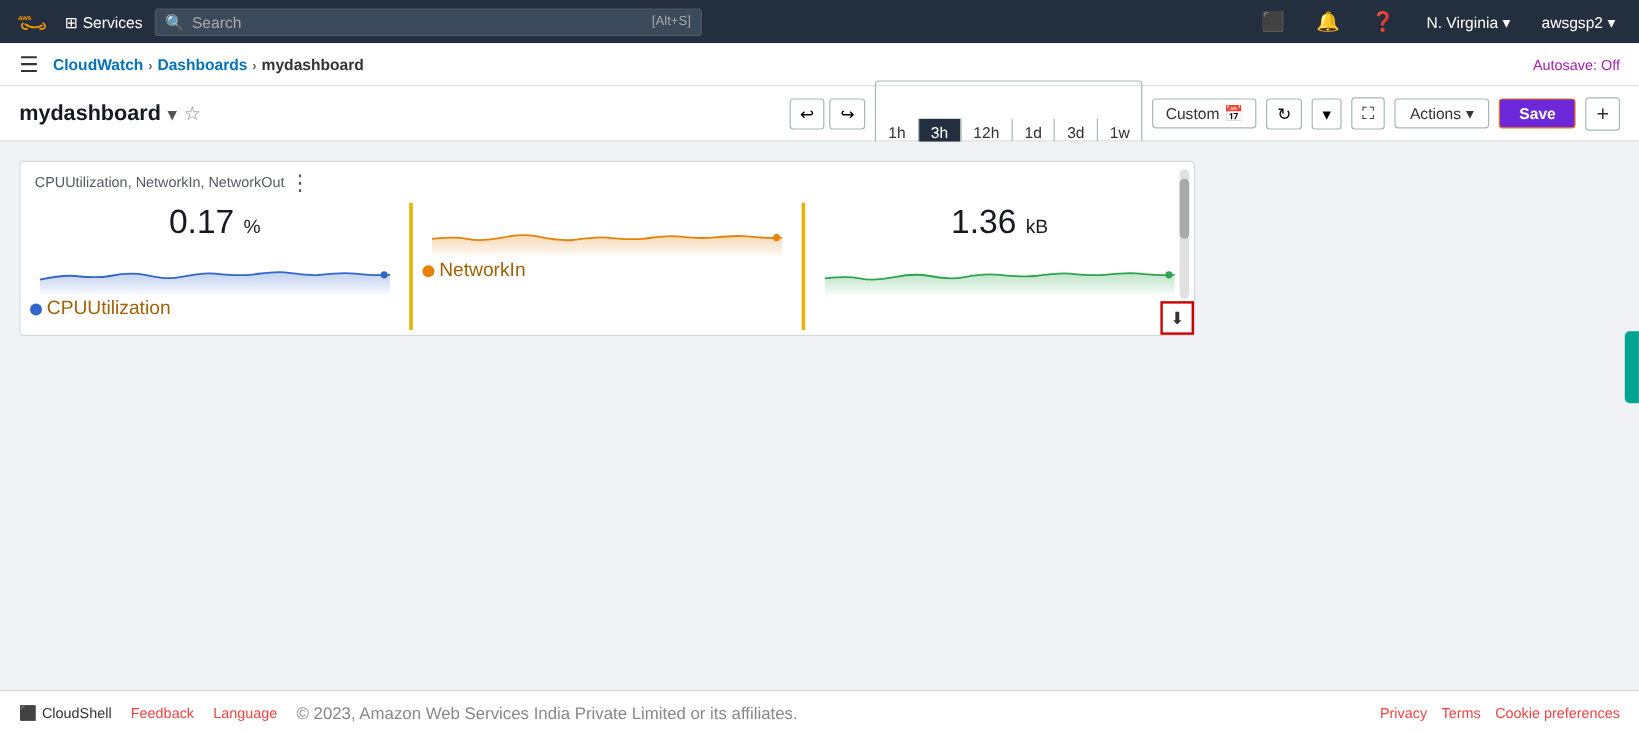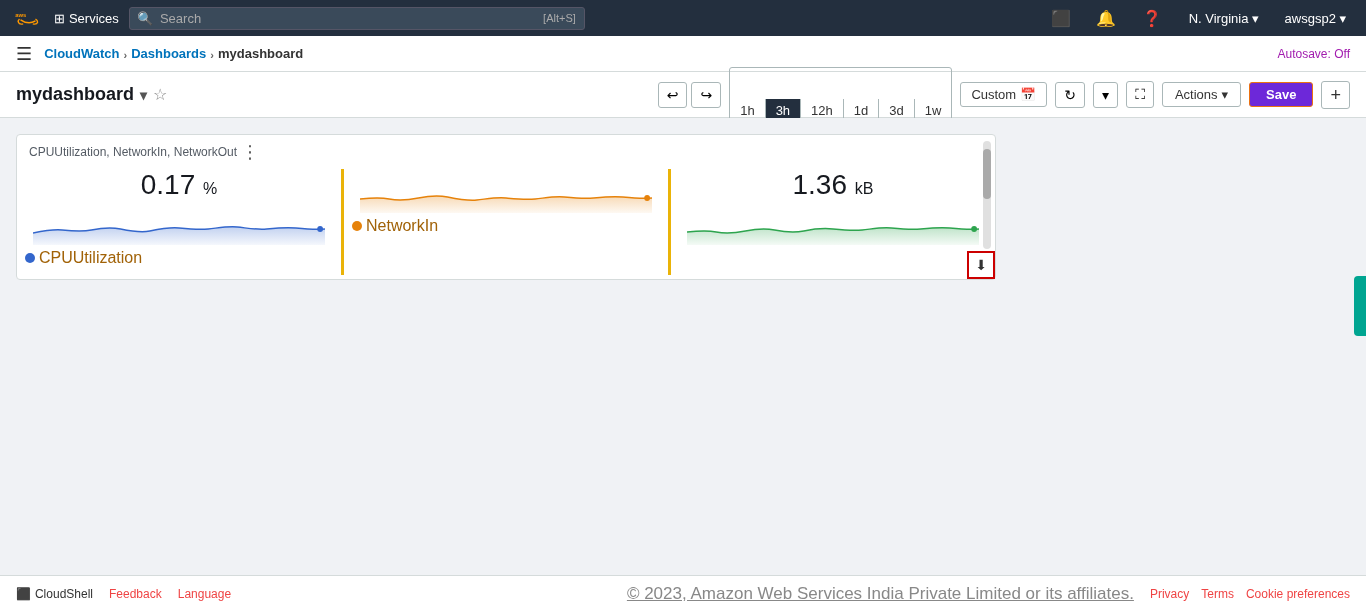--- a/index.html
+++ b/index.html
@@ -321,24 +321,23 @@
       font-size: 12px;
       color: #555;
     }
     .footer-left {
       display: flex;
       align-items: center;
       gap: 16px;
     }
     .footer-center {
       flex: 1;
-      text-align: right;
+      text-align: left;
       color: #888;
-      font-size: 17px;
-      text-decoration: underline;
+      font-size: 14px;
     }
     .footer-right {
       display: flex;
       align-items: center;
       gap: 12px;
     }
     .footer a {
       color: #ef4444;
       text-decoration: none;
       cursor: pointer;

